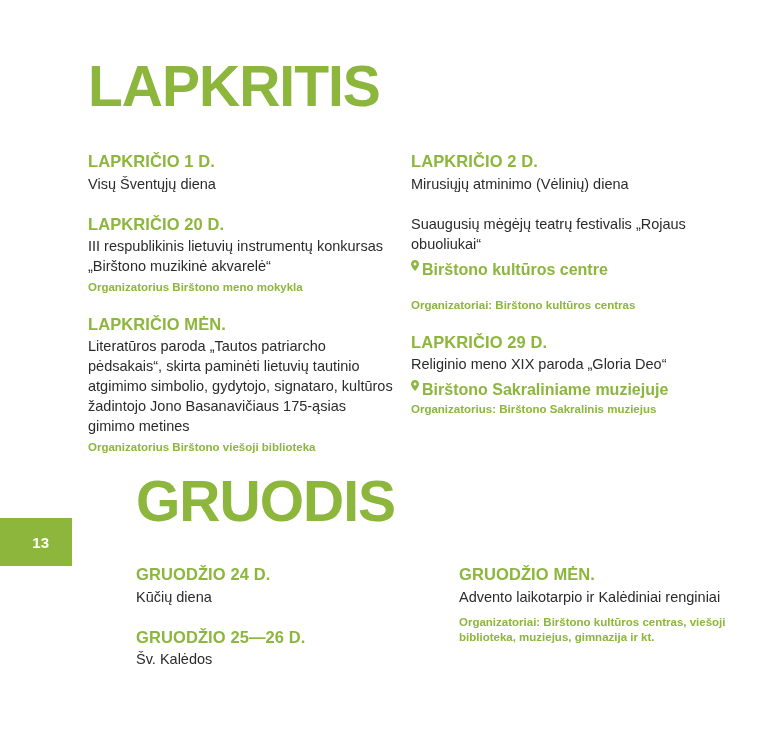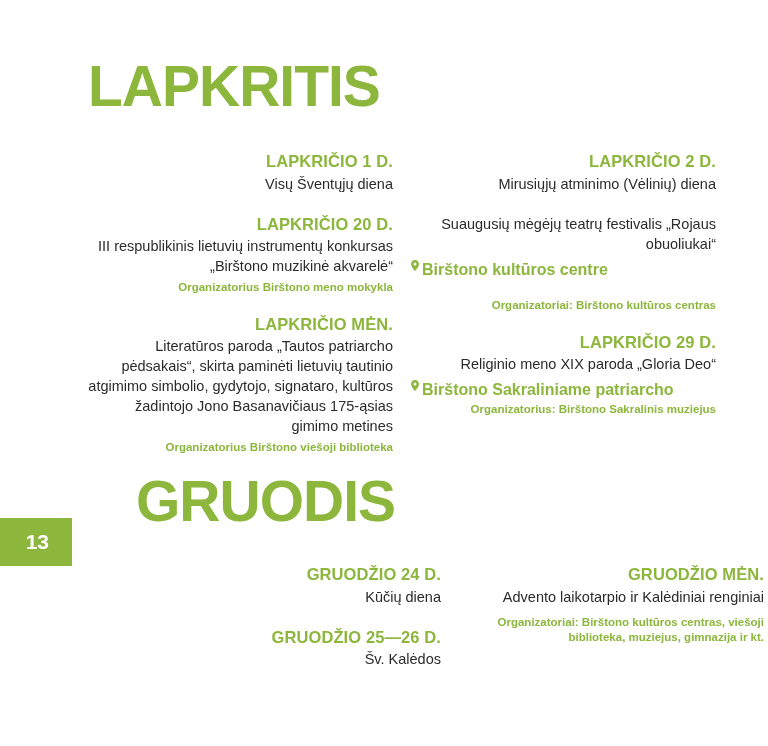--- a/index.html
+++ b/index.html
@@ -34,21 +34,20 @@
   }
   .columns {
     display: flex;
     gap: 18px;
   }
   .col {
     width: 305px;
   }
   .entry {
     margin-bottom: 15px;
-    text-align: right;
   }
   .entry-date {
     color: #8cb63c;
     font-weight: bold;
     font-size: 16.5px;
     letter-spacing: 0.1px;
     margin: 0 0 2px 0;
     line-height: 1.25;
   }
   .entry-desc {
@@ -90,21 +89,21 @@
     height: 48px;
     background: #8cb63c;
     display: flex;
     align-items: center;
     justify-content: flex-end;
     box-sizing: border-box;
     padding-right: 23px;
   }
   .page-number-tab span {
     color: #ffffff;
-    font-size: 21px;
+    font-size: 15px;
     font-weight: bold;
     margin-left: 11px;
   }
 </style>
 </head>
 <body>
 
 <div class="page">
 
   <div class="month-block" style="left:88px; top:58px;">
@@ -155,21 +154,21 @@
 
         <div class="entry" style="margin-top:18px;">
           <p class="entry-date">LAPKRIČIO 29 D.</p>
           <p class="entry-desc">Religinio meno XIX paroda „Gloria Deo“</p>
           <p class="entry-venue">
             <span class="pin-icon">
               <svg width="8" height="11" viewBox="0 0 8 11">
                   <path d="M4 0C1.8 0 0 1.8 0 4c0 2.8 4 7 4 7s4-4.2 4-7c0-2.2-1.8-4-4-4zm0 5.5A1.5 1.5 0 1 1 4 2.5a1.5 1.5 0 0 1 0 3z" fill="#8cb63c"></path>
                 </svg>
             </span>
-            <span>Birštono Sakraliniame patriarcho</span>
+            <span>Birštono Sakraliniame muziejuje</span>
           </p>
           <p class="entry-meta" style="margin-top:1px;">Organizatorius: Birštono Sakralinis muziejus</p>
         </div>
 
       </div>
     </div>
   </div>
 
   <div class="month-block" style="left:89px; top:473px;margin-left:47px;">
     <h1 class="month-title">GRUODIS</h1>

